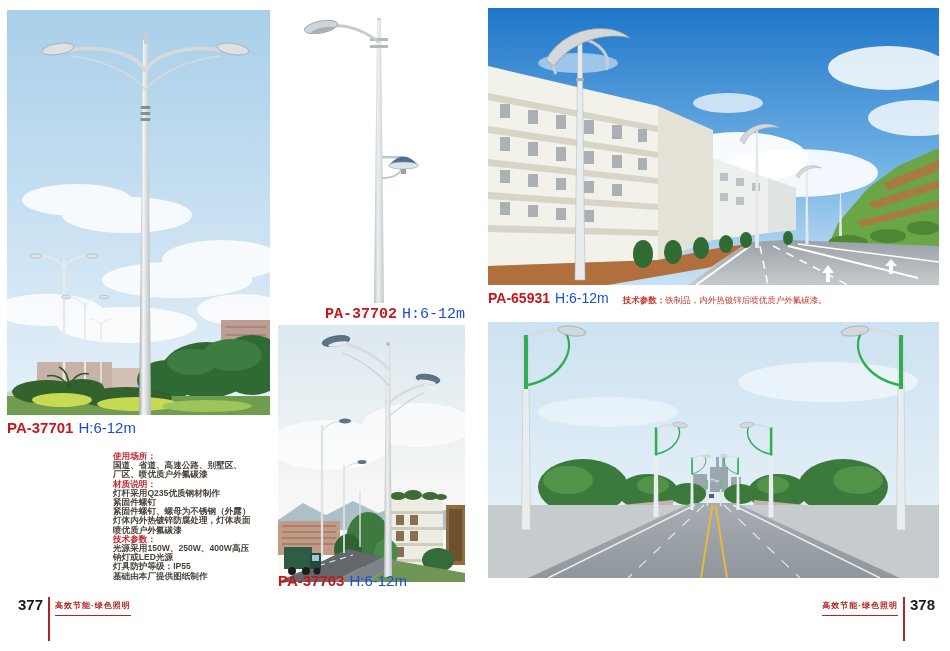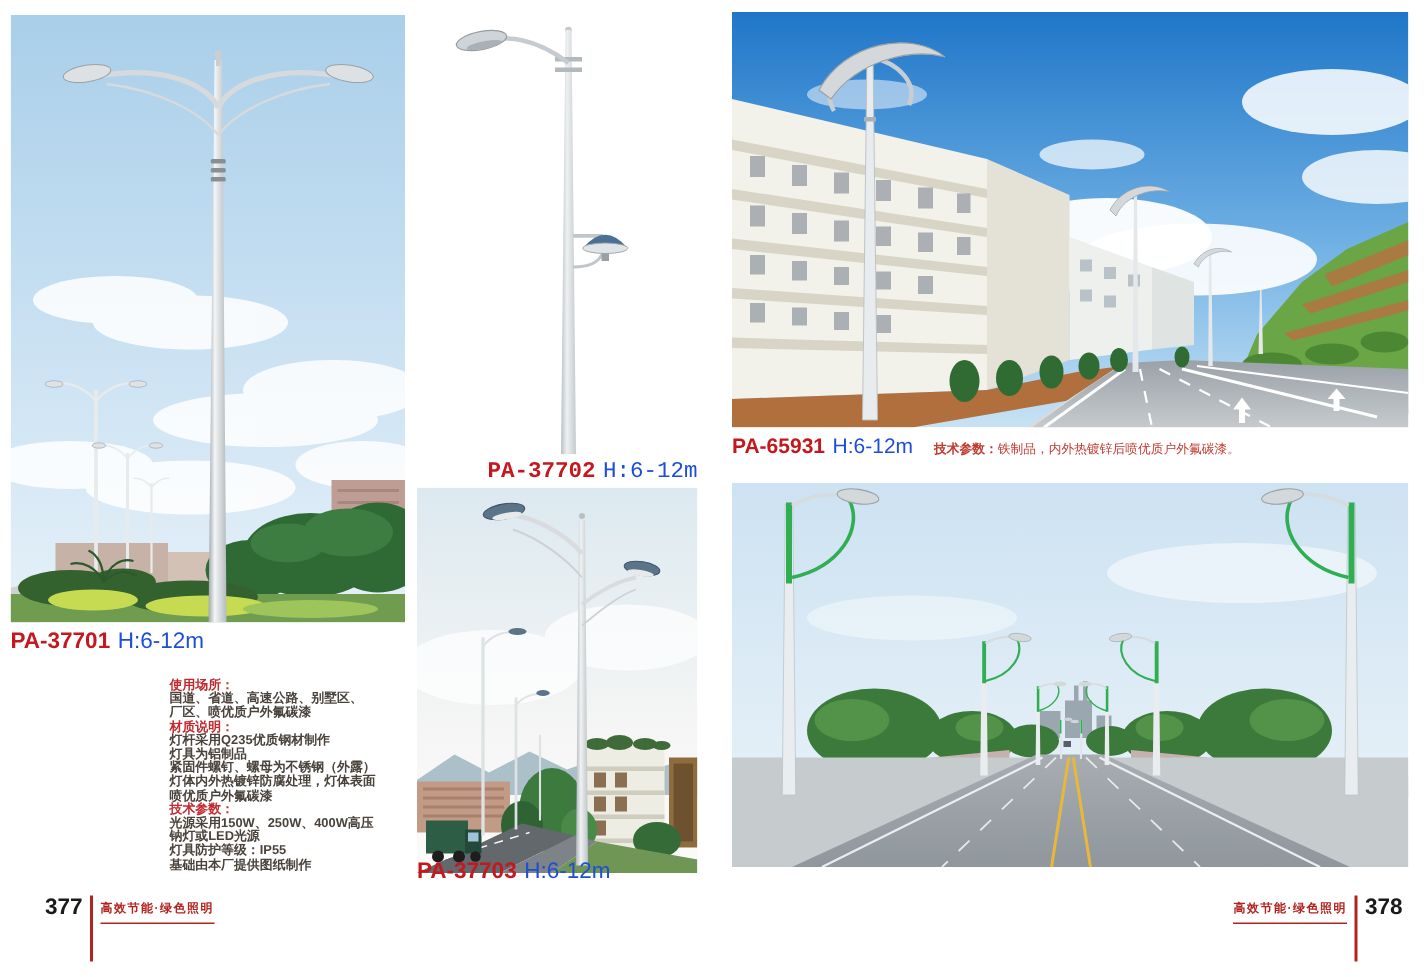--- a/index.html
+++ b/index.html
@@ -13,21 +13,21 @@
   .caption { position:absolute; white-space:nowrap; }
   .model { font-weight:700; color:#c4181e; }
   .hspec { color:#1d4ed8; margin-left:5px; font-weight:400; }
   .cap-lg .model, .cap-lg .hspec { font-size:15px; }
   .cap-md .model, .cap-md .hspec { font-size:14px; }
   .note-label { font-size:8.5px; font-weight:700; color:#c13a30; margin-left:14px; }
   .note { font-size:8.5px; color:#c13a30; }
   .spec-block { position:absolute; left:85px; top:452px; width:205px;margin-left:28px; }
   .spec-heading { font-size:8.6px; line-height:9.2px; font-weight:700; color:#c22a2f; }
   .spec-line { font-size:8.6px; line-height:9.2px; font-weight:700; color:#4a433c; }
-  .footer { position:absolute; top:597px; display:flex; align-items:flex-start;margin-left:12px; }
+  .footer { position:absolute; top:597px; display:flex; align-items:flex-start; }
   .footer-left { left:18px; }
   .footer-right { right:15px; }
   .page-num { font-size:15px; font-weight:700; color:#1a1a1a; line-height:16px; }
   .red-vline { display:inline-block; width:2px; height:44px; background:#b22421; margin:0 5px; }
   .slogan {
     font-size:8px; font-weight:700; color:#b22421; letter-spacing:1px;
     margin-top:3px; padding-bottom:4px; border-bottom:1.5px solid #b22421;
   }
 </style>
 </head>
@@ -137,21 +137,21 @@
   <div class="caption cap-lg" style="left:7px; top:419px;">
     <span class="model">PA-37701</span><span class="hspec">H:6-12m</span>
   </div>
 
   <div class="spec-block">
     <div class="spec-heading">使用场所：</div>
     <div class="spec-line">国道、省道、高速公路、别墅区、</div>
     <div class="spec-line">厂区、喷优质户外氟碳漆</div>
     <div class="spec-heading">材质说明：</div>
     <div class="spec-line">灯杆采用Q235优质钢材制作</div>
-    <div class="spec-line">灯具为铝制品</div>
+    <div class="spec-line">紧固件螺钉</div>
     <div class="spec-line">紧固件螺钉、螺母为不锈钢（外露）</div>
     <div class="spec-line">灯体内外热镀锌防腐处理，灯体表面</div>
     <div class="spec-line">喷优质户外氟碳漆</div>
     <div class="spec-heading">技术参数：</div>
     <div class="spec-line">光源采用150W、250W、400W高压</div>
     <div class="spec-line">钠灯或LED光源</div>
     <div class="spec-line">灯具防护等级：IP55</div>
     <div class="spec-line">基础由本厂提供图纸制作</div>
   </div>
 

